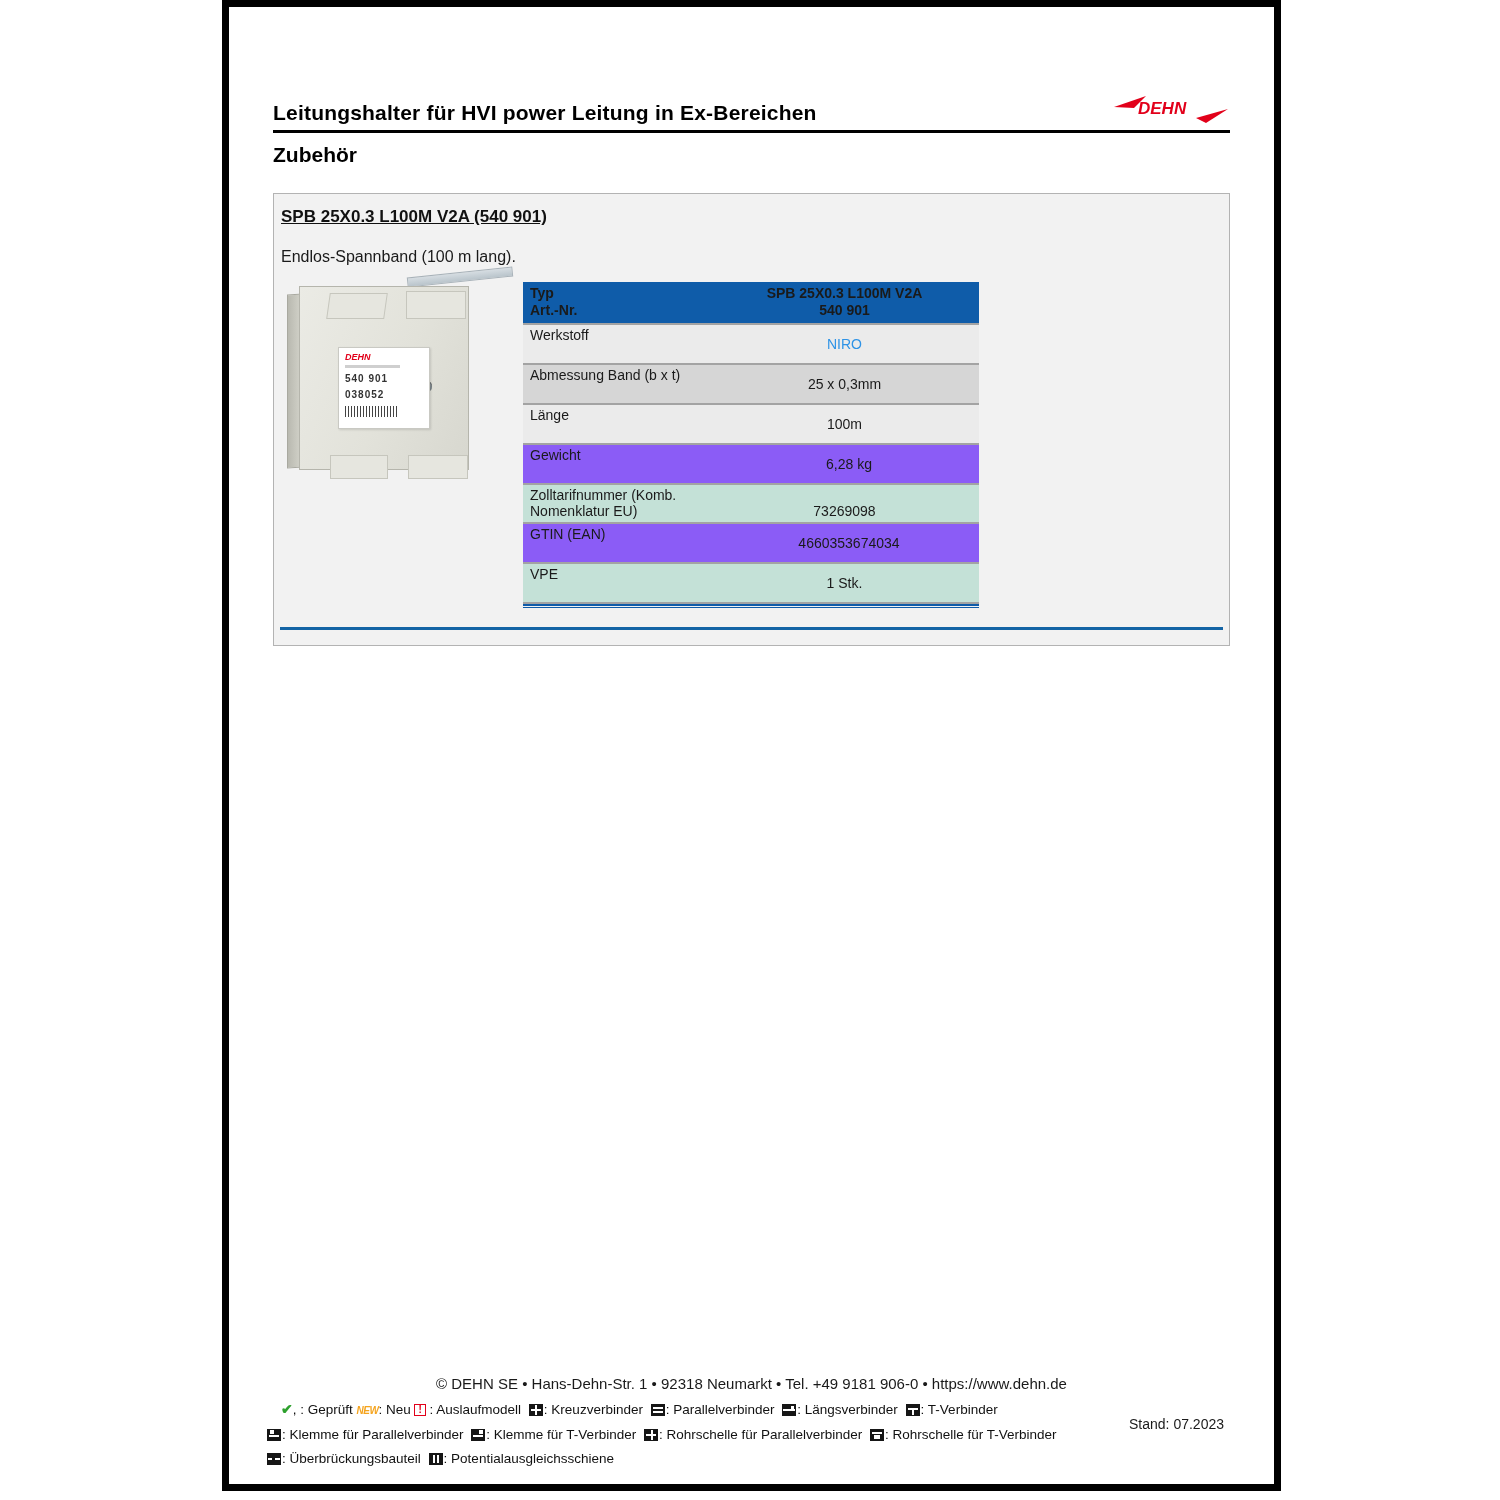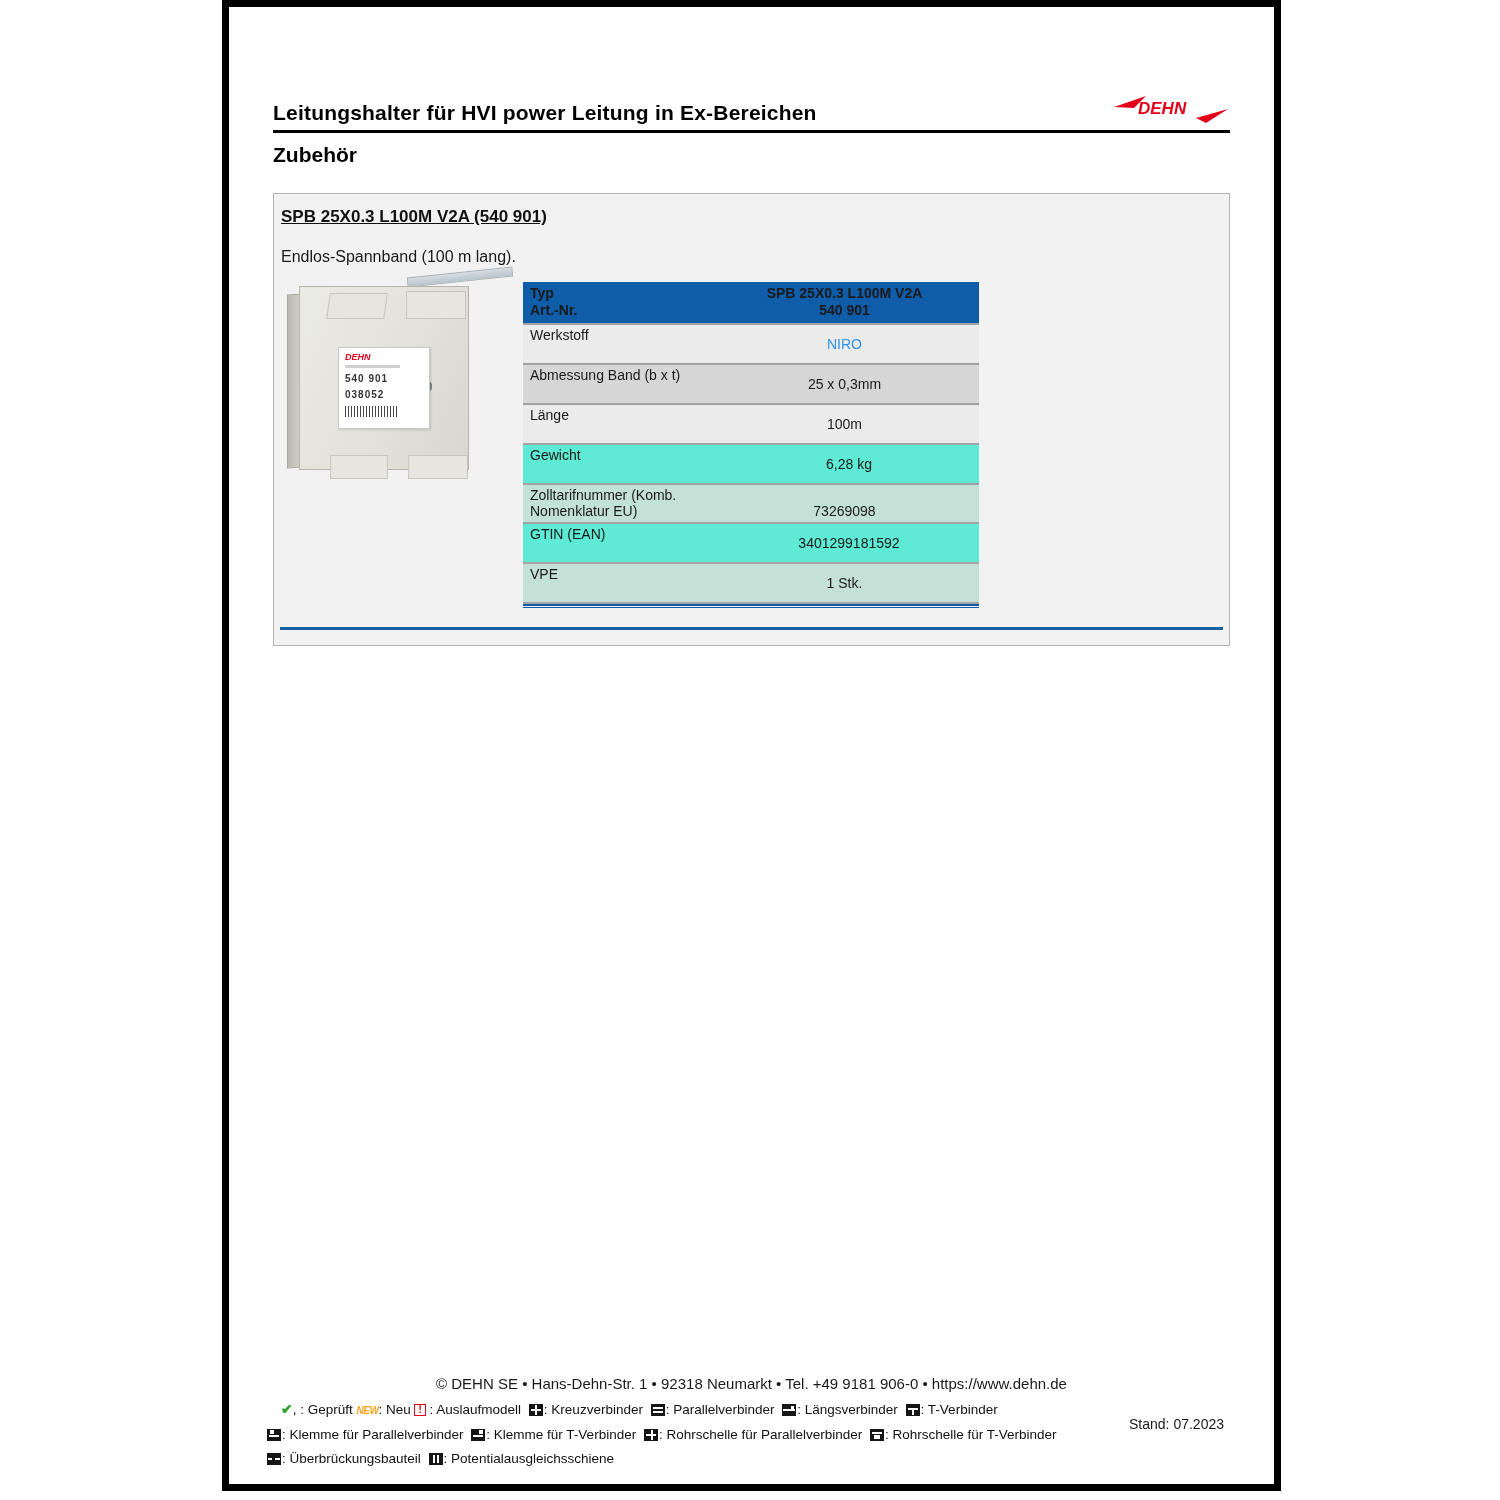--- a/index.html
+++ b/index.html
@@ -51,21 +51,21 @@
 
   
   .tblwrap{flex:0 0 456px;width:456px;margin-top:10px;font-size:14px;}
   .trow{display:flex;border-bottom:2px solid #a3a3a3;}
   .tlabel{width:41%;padding:2px 0 2px 7px;box-sizing:border-box;color:#1a1a1a;}
   .tvalue{flex:1;text-align:center;padding:11px 4px;align-self:center;color:#1a1a1a;}
   .thead{background:#0f5ca9;color:#fff;font-weight:bold;}
   .thead .tlabel,.thead .tvalue{padding-top:3px;padding-bottom:4px;line-height:17px;}
   .row-gl{background:#ebebeb;justify-content:center;}
   .row-gd{background:#d6d6d6;}
-  .row-td{background:#5eead4;gap:9px;}
+  .row-td{background:#8b5cf6;gap:9px;}
   .row-tl{background:#c4e1d7;}
   .niro{color:#2e93e6;text-decoration:none;}
   .tbl-blue1{height:2px;background:#0f5ca9;}
   .tbl-gap{height:1px;background:#f2f2f2;}
   .tbl-blue2{height:1px;background:#0f5ca9;}
 
   .blue-rule{height:3px;background:#1464a5;margin:19px 1px 6px 1px;}
 
   
   .footer{position:absolute;left:0;right:0;bottom:0;padding:0 38px 16px 38px;}
@@ -175,21 +175,21 @@
             <div class="trow row-td">
               <div class="tlabel">Gewicht</div>
               <div class="tvalue">6,28 kg</div>
             </div>
             <div class="trow row-tl" style="min-height:37px;">
               <div class="tlabel" style="width:41%;">Zolltarifnummer (Komb. Nomenklatur EU)</div>
               <div class="tvalue" style="align-self:flex-end;padding-bottom:3px;">73269098</div>
             </div>
             <div class="trow row-td">
               <div class="tlabel">GTIN (EAN)</div>
-              <div class="tvalue">3401299181592</div>
+              <div class="tvalue">4660353674034</div>
             </div>
             <div class="trow row-tl">
               <div class="tlabel">VPE</div>
               <div class="tvalue">1 Stk.</div>
             </div>
             <div class="tbl-blue1"></div>
             <div class="tbl-gap"></div>
             <div class="tbl-blue2"></div>
           </div>
         </div>

